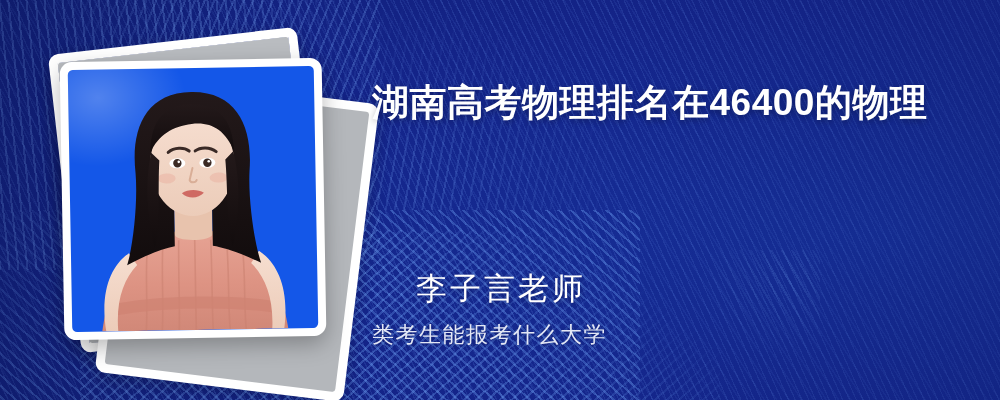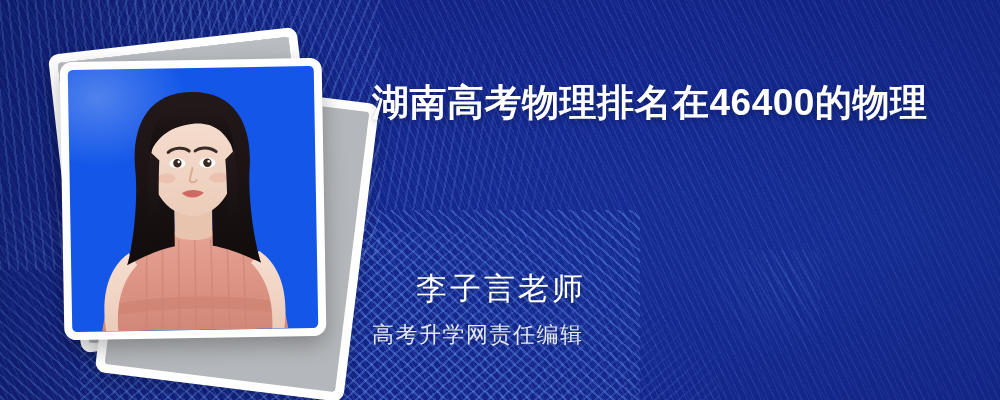--- a/index.html
+++ b/index.html
@@ -265,15 +265,15 @@
         </svg>
       </div>
     </div>
   </div>
 
   <div class="title">
     <span class="line">湖南高考物理排名在46400的物理</span>
   </div>
 
   <div class="author">李子言老师</div>
-  <div class="author-role">高考升学网责任编辑</div>
+  <div class="author-role">类考生能报考什么大学</div>
 
 </div>
 
 </body></html>

